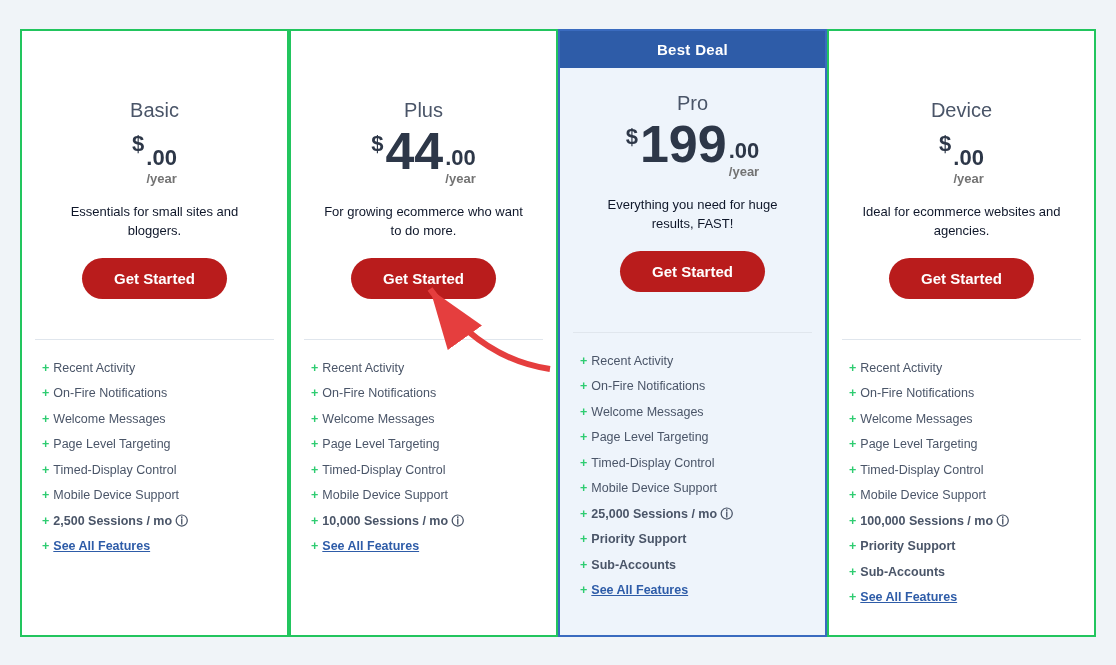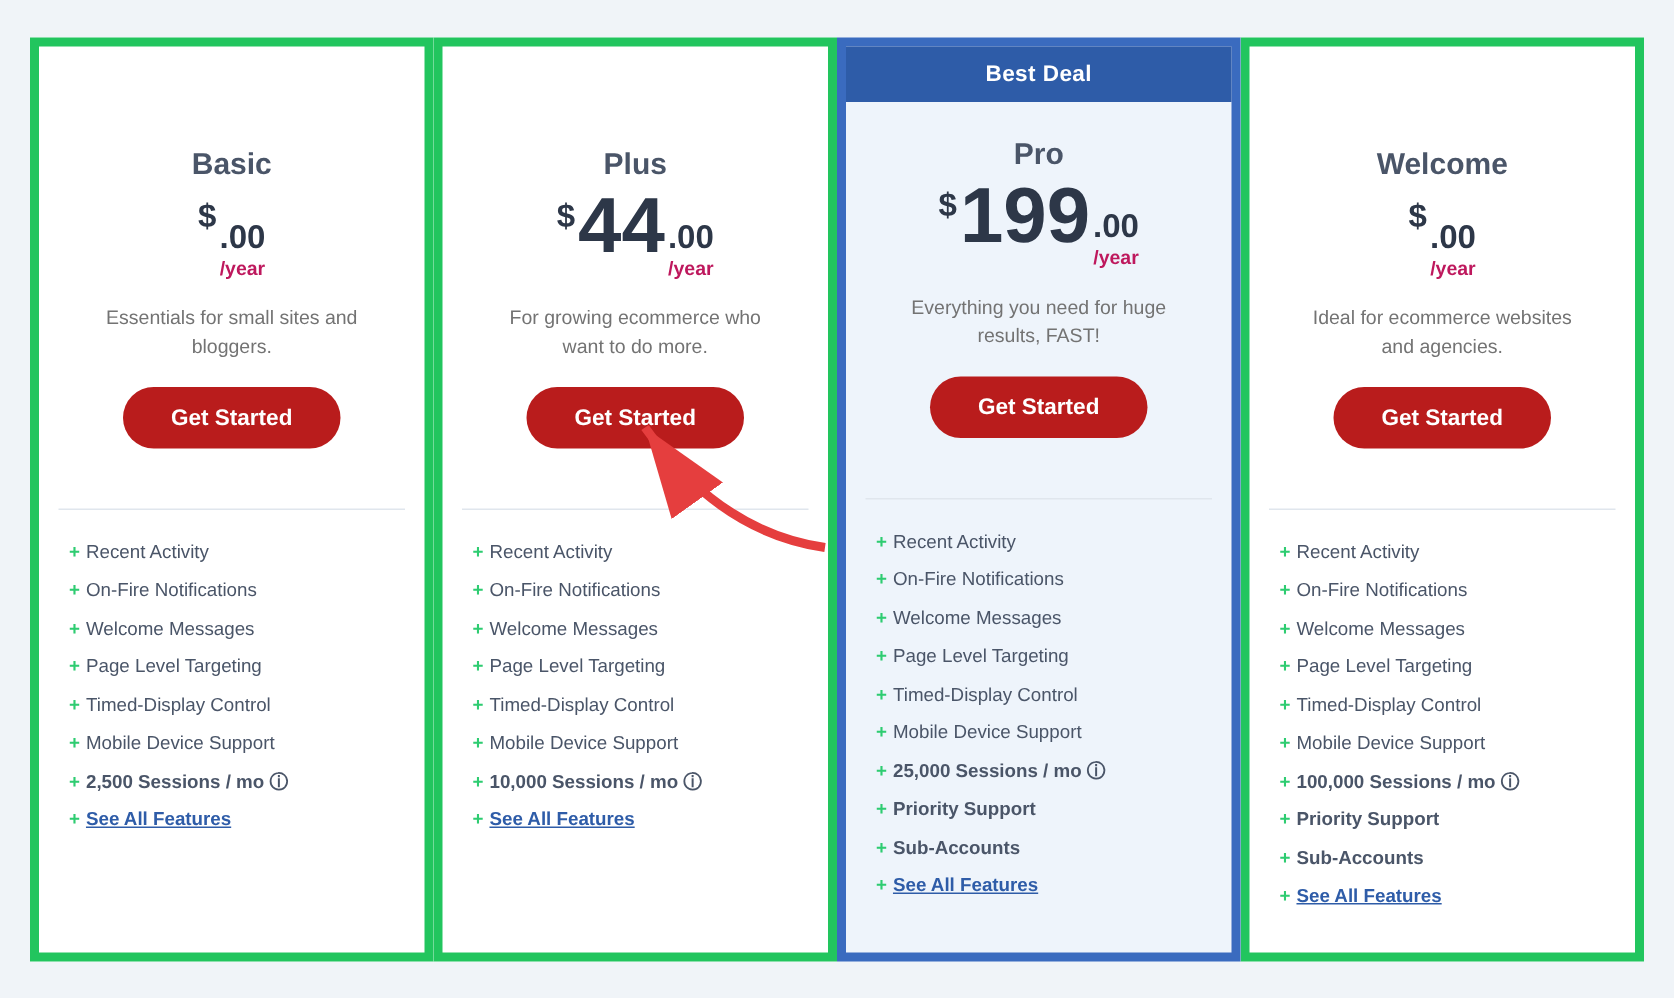--- a/index.html
+++ b/index.html
@@ -21,21 +21,21 @@
     }
     .pricing-grid {
       display: flex;
       width: 100%;
       gap: 0;
       position: relative;
     }
     .plan-card {
       flex: 1;
       background: #fff;
-      border: 6px solid #22c55e;
+      border: 2px solid #22c55e;
       padding: 0 0 24px 0;
       display: flex;
       flex-direction: column;
       align-items: center;
       position: relative;
     }
     .plan-card.pro {
       background: #eef4fb;
       border-color: #3a6bbf;
       z-index: 2;
@@ -51,21 +51,21 @@
       letter-spacing: 0.3px;
     }
     .plan-header {
       padding: 24px 20px 16px;
       text-align: center;
       width: 100%;
     }
     .plan-name {
       font-size: 20px;
       color: #4a5568;
-      font-weight: 700;
+      font-weight: 400;
       margin-bottom: 3px;
     }
     .plan-price {
       display: flex;
       align-items: flex-start;
       justify-content: center;
       gap: 2px;
       margin-bottom: 4px;
     }
     .price-dollar {
@@ -81,28 +81,28 @@
       line-height: 1;
     }
     .price-decimals {
       font-size: 22px;
       color: #2d3748;
       font-weight: 600;
       margin-top: 20px;
     }
     .price-period {
       font-size: 13px;
-      color: #be185d;
+      color: #737373;
       display: block;
       text-align: center;
       margin-bottom: 12px;
     }
     .plan-description {
       font-size: 13px;
-      color: #737373;
+      color: #0f172a;
       text-align: center;
       line-height: 1.5;
       min-height: 40px;
       padding: 0 10px;
       margin-bottom: 16px;
     }
     .get-started-btn {
       background: #b91c1c;
       color: #fff;
       border: none;
@@ -228,21 +228,21 @@
           <li><span class="plus">+</span>Timed-Display Control</li>
           <li><span class="plus">+</span>Mobile Device Support</li>
           <li class="bold-item"><span class="plus">+</span>25,000 Sessions / mo ⓘ</li>
           <li class="bold-item"><span class="plus">+</span>Priority Support</li>
           <li class="bold-item"><span class="plus">+</span>Sub-Accounts</li>
           <li class="link-item"><span class="plus">+</span><a href="#">See All Features</a></li>
         </ul>
       </div>
       <div class="plan-card">
         <div class="spacer-badge"></div>
-        <div class="plan-header"><div class="plan-name">Welcome</div><div class="plan-price">
+        <div class="plan-header"><div class="plan-name">Device</div><div class="plan-price">
             <span class="price-dollar">$</span>
             <span class="price-decimals">
               <div>.00</div>
               <div class="price-period">/year</div>
             </span>
           </div><div class="plan-description">Ideal for ecommerce websites and agencies.</div><button class="get-started-btn">Get Started</button></div>
         <hr class="plan-divider">
         <ul class="features-list">
           <li><span class="plus">+</span>Recent Activity</li>
           <li><span class="plus">+</span>On-Fire Notifications</li>

